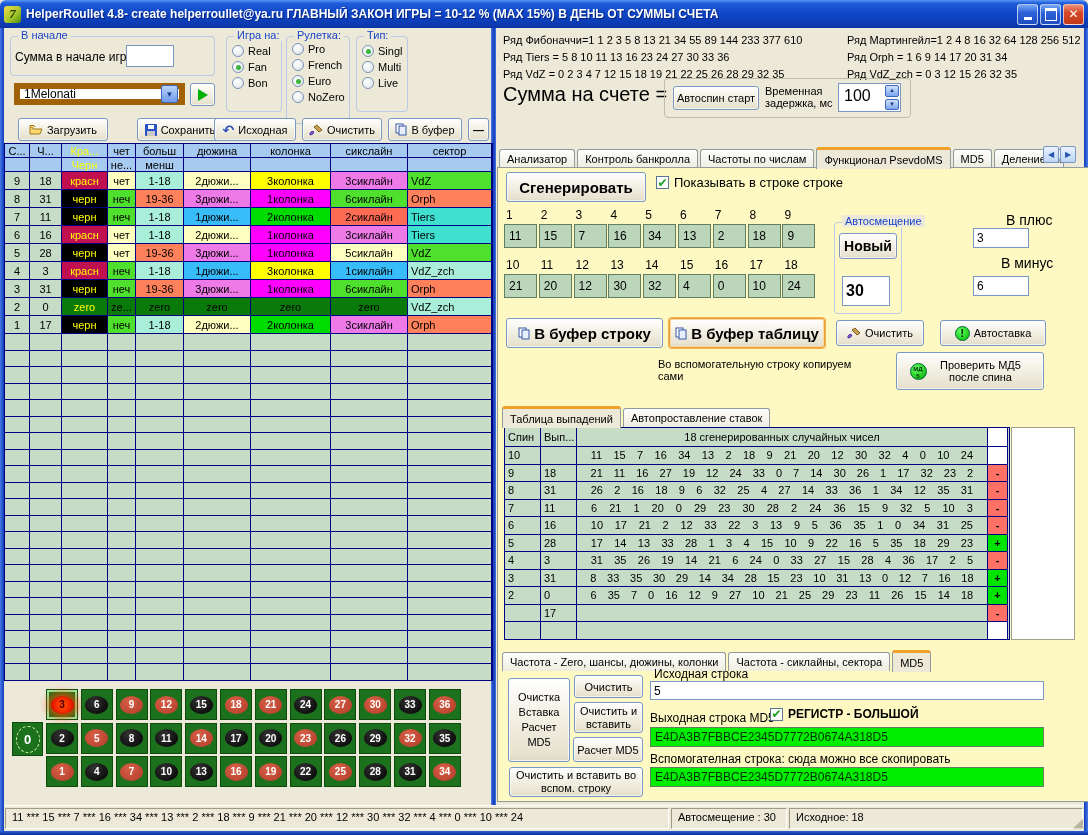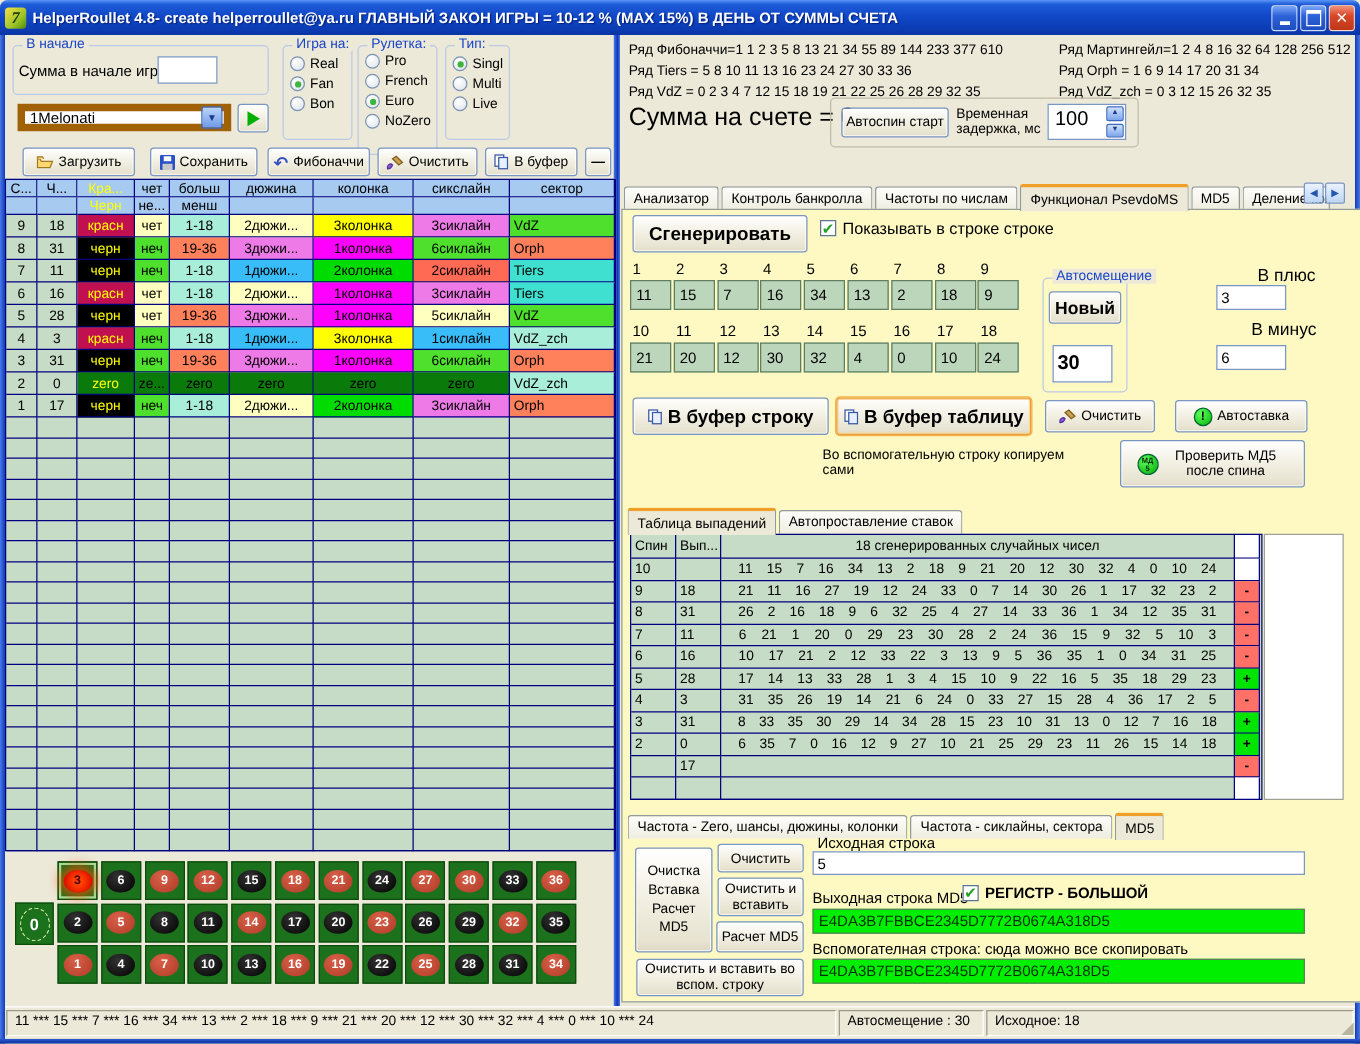--- a/index.html
+++ b/index.html
@@ -231,31 +231,31 @@
       </div>
   </div>
 
   <div class="btn" style="left:14px;top:90px;width:90px;height:23px;">
     <svg class="ic" width="14" height="11">
         <path d="M1 3 L1 10 L11 10 L13 5 L4 5 L3 3 Z" fill="#FFD870" stroke="#A07820" stroke-width="1"></path>
         <path d="M1 3 L1 1.5 L5 1.5 L6 3" fill="#FFD870" stroke="#A07820" stroke-width="1"></path>
       </svg>
     <span>Загрузить</span>
   </div>
-  <div class="btn" style="left:116px;top:90px;width:86px;height:23px;">
+  <div class="btn" style="left:133px;top:90px;width:86px;height:23px;">
     <svg class="ic" width="12" height="12">
         <rect x="0" y="0" width="12" height="12" rx="1" fill="#2850C8"></rect>
         <rect x="3" y="1" width="6" height="4" fill="#fff"></rect>
         <rect x="2" y="7" width="8" height="5" fill="#C8C8C8"></rect>
       </svg>
     <span>Сохранить</span>
   </div>
   <div class="btn" style="left:210px;top:90px;width:82px;height:23px;">
     <span class="undo">↶</span>
-    <span>Фибоначчи</span>
+    <span>Исходная</span>
   </div>
   <div class="btn" style="left:298px;top:90px;width:80px;height:23px;">
     <svg class="ic" width="14" height="12">
         <path d="M8 1 L13 6 L10 8 L5 3 Z" fill="#C8A050" stroke="#806020"></path>
         <path d="M1 9 Q3 6 5 8 Q4 11 1 11 Z" fill="#9060D0" stroke="#5030A0"></path>
       </svg>
     <span>Очистить</span>
   </div>
   <div class="btn" style="left:384px;top:90px;width:74px;height:23px;">
     <svg class="ic" width="12" height="13">

